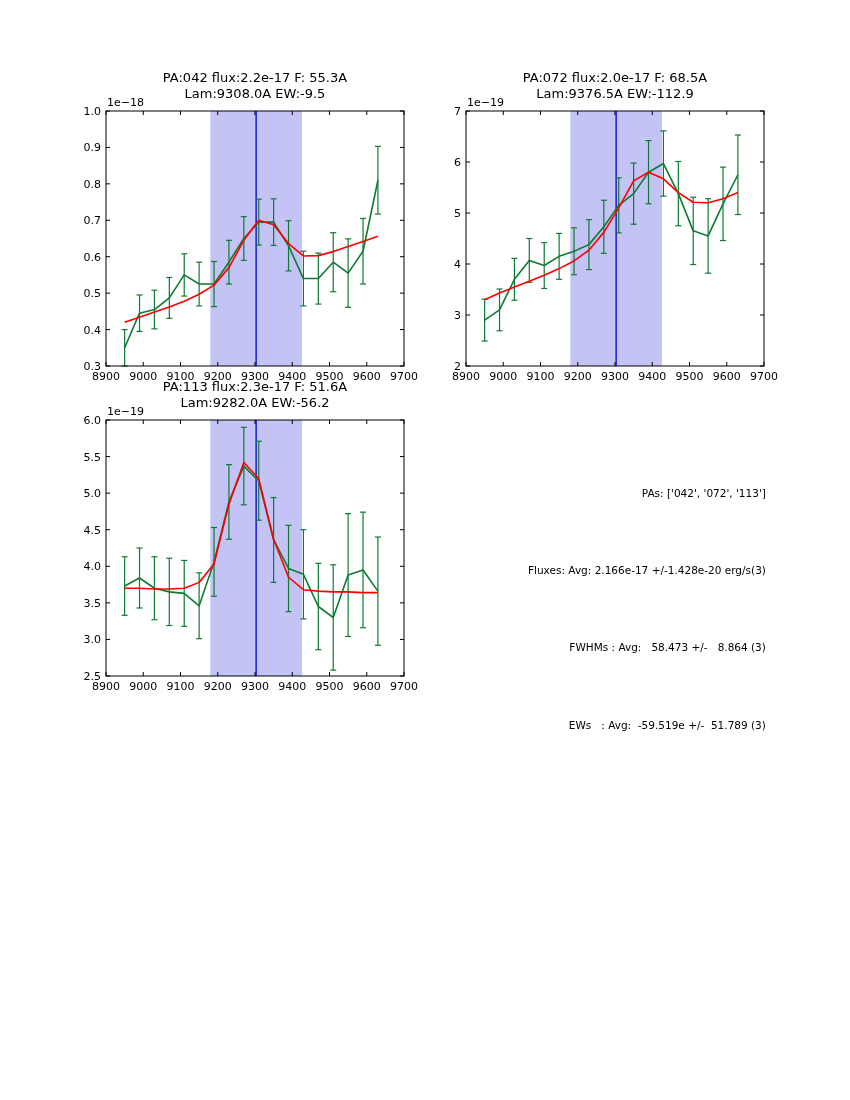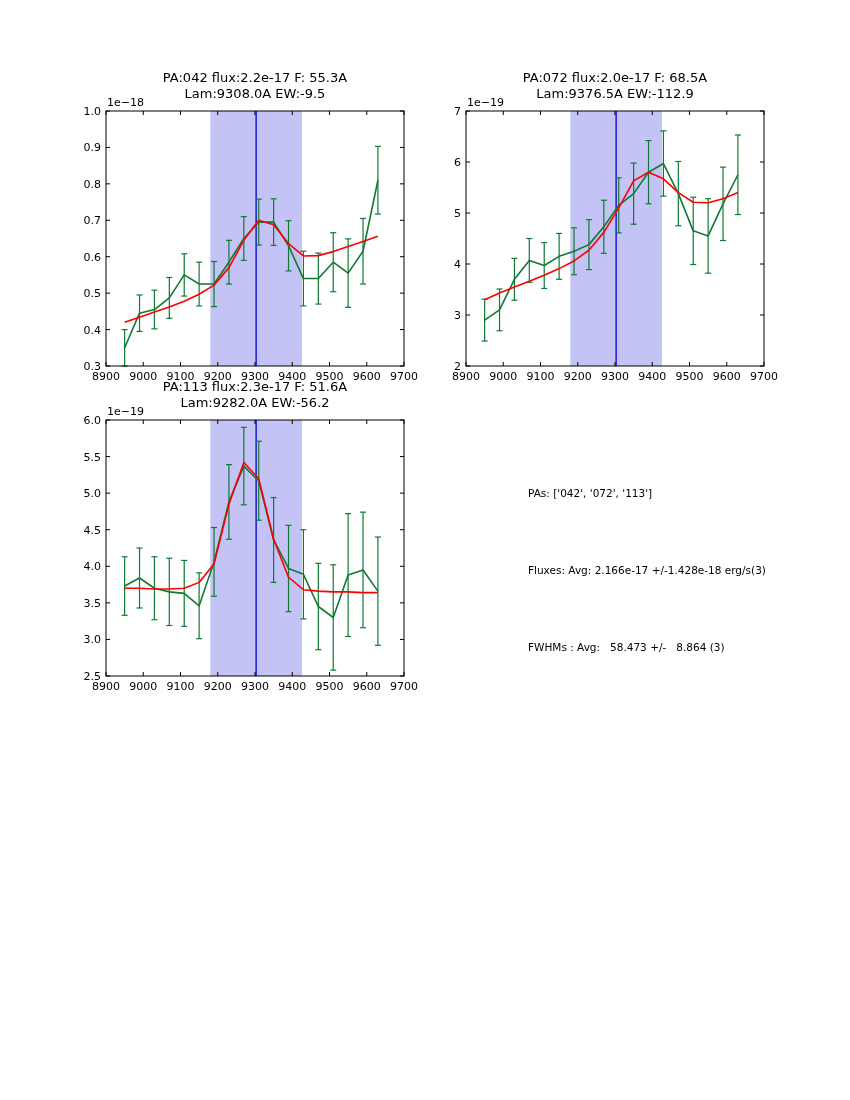--- a/index.html
+++ b/index.html
@@ -17,20 +17,21 @@
     fill: #000000;
   }
   .summary {
     position: absolute;
     left: 528px;
     top: 429px;
     font-size: 10.5px;
     line-height: 25.8px;
     color: #000000;
     white-space: pre;
+    text-align: right;
   }
 </style>
 </head>
 <body>
 
 <div class="canvas">
   <svg id="plots-svg" width="850" height="1100">
       <g>
         <rect x="210.3" y="111" width="91.63499999999999" height="255" fill="#c3c3f5"></rect>
         <line x1="256.1175" y1="111" x2="256.1175" y2="366" stroke="#0000cd" stroke-width="1.3"></line>
@@ -384,16 +385,17 @@
           <text x="101" y="460.57142857142856" text-anchor="end" font-size="11">5.5</text>
           <text x="101" y="424" text-anchor="end" font-size="11">6.0</text>
         </g>
         <text x="107" y="415" font-size="11">1e−19</text>
         <text x="255" y="391" text-anchor="middle" font-size="13">PA:113 flux:2.3e-17 F: 51.6A</text>
         <text x="255" y="407" text-anchor="middle" font-size="13">Lam:9282.0A EW:-56.2</text>
       </g>
     </svg>
   <div class="summary">
     <div>PAs: ['042', '072', '113']</div>
-    <div>Fluxes: Avg: 2.166e-17 +/-1.428e-18 erg/s(3)</div>
+    <div>Fluxes: Avg: 2.166e-17 +/-1.428e-20 erg/s(3)</div>
     <div>FWHMs : Avg:   58.473 +/-   8.864 (3)</div>
+    <div>EWs   : Avg:  -59.519e +/-  51.789 (3)</div>
   </div>
 </div>
 
 </body></html>

